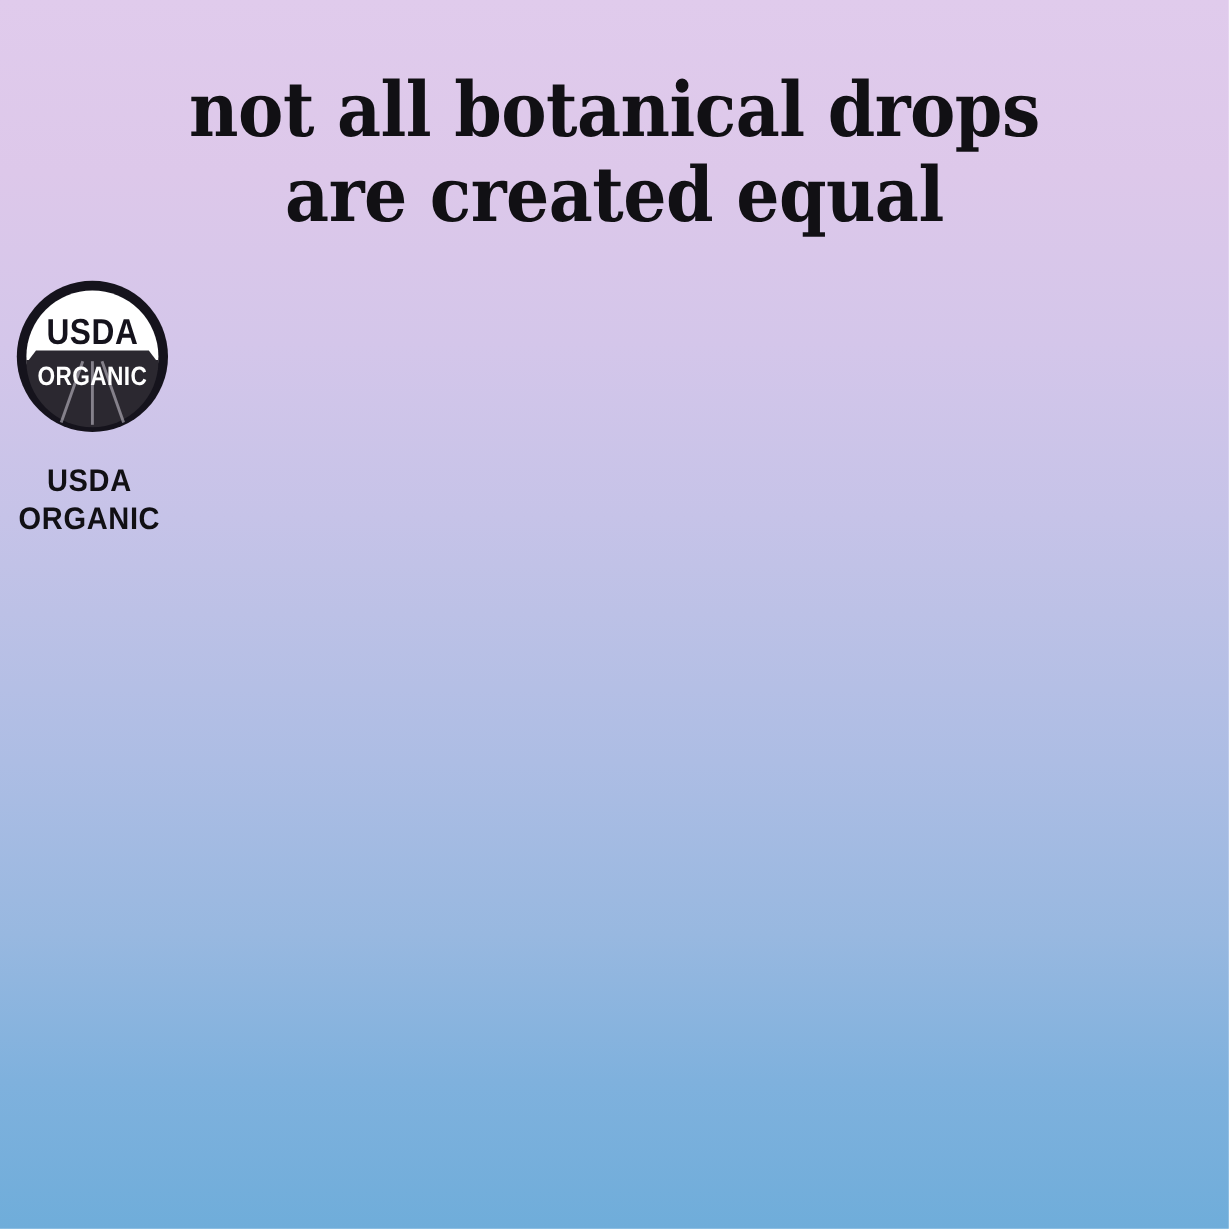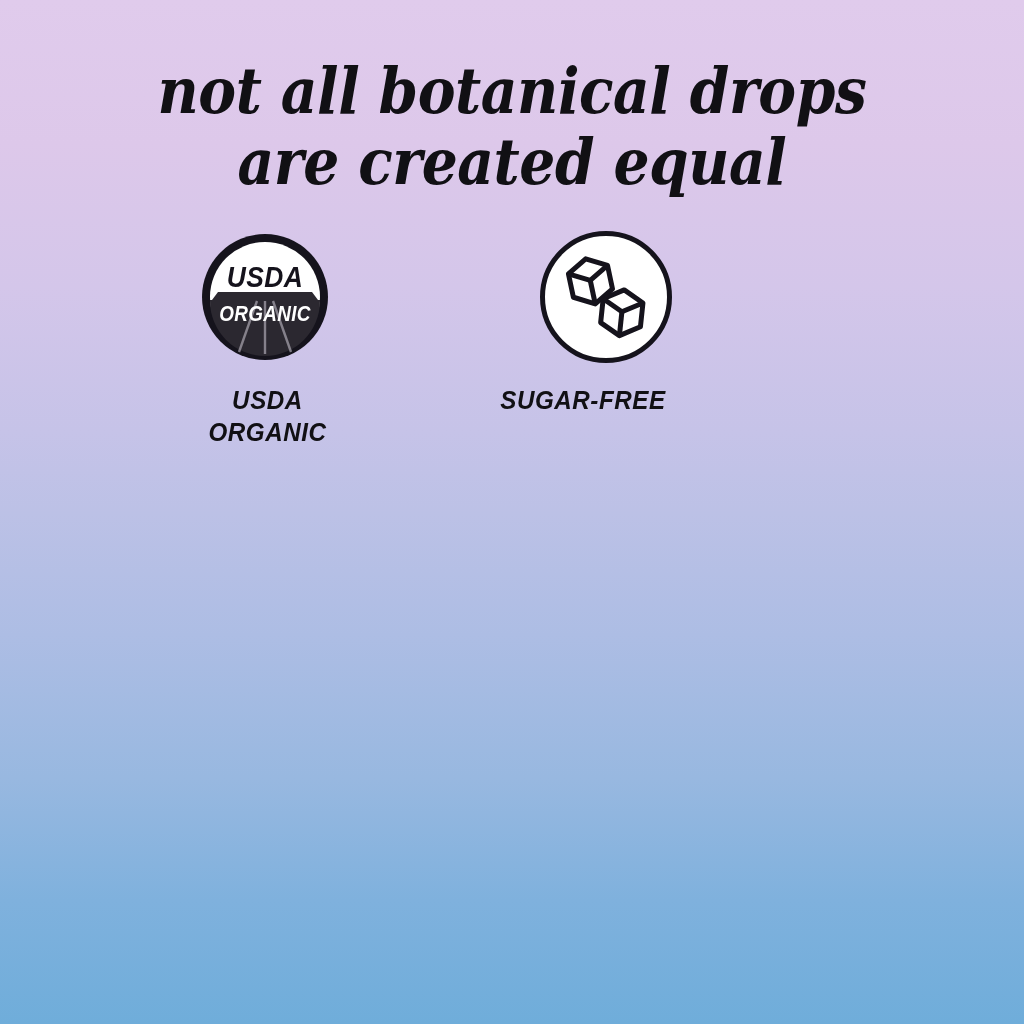--- a/index.html
+++ b/index.html
@@ -26,21 +26,20 @@
     position:relative;
   }
 
   .sheet {
     width:1024px;
     height:1024px;
     position:relative;
     display:flex;
     flex-direction:column;
     align-items:center;
-    font-style:italic;
   }
 
   
   .headline {
     margin-top:56px;
     width:900px;
     text-align:center;
     color:#111014;
     font-family:"DejaVu Serif", serif;
     font-weight:700;
@@ -60,21 +59,21 @@
     grid-template-columns:repeat(3, 1fr);
     grid-template-rows:auto auto;
     row-gap:56px;
     justify-items:center;
   }
 
   .badge {
     width:320px;
     display:flex;
     flex-direction:column;
-    align-items:flex-end;
+    align-items:flex-start;
   }
 
   .disc {
     width:132px;
     height:132px;
     border-radius:50%;
     background:#ffffff;
     border:5px solid #15131c;
     display:flex;
     align-items:center;
@@ -127,38 +126,19 @@
           <text x="66" y="56" text-anchor="middle" font-family="Liberation Sans, sans-serif" font-size="30" font-weight="700" fill="#15131c" transform="scale(0.88,1)" transform-origin="66 56" letter-spacing="0.5">USDA</text>
           <text x="66" y="90" text-anchor="middle" font-family="Liberation Sans, sans-serif" font-size="22" font-weight="700" fill="#ffffff" transform="scale(0.86,1)" transform-origin="66 90" letter-spacing="0.4">ORGANIC</text>
         </svg>
       </div>
       <div class="caption">
         <span class="cl">USDA</span>
         <span class="cl">ORGANIC</span>
       </div>
     </div>
 
-    <div class="badge">
-      <div class="disc">
-        <svg width="100" height="100" viewBox="0 0 100 100" fill="none" stroke="#15131c" stroke-width="5" stroke-linejoin="round">
-          <g transform="translate(10,6) rotate(-12 26 26)">
-            <path d="M4,16 L24,5 L44,16 L44,40 L24,51 L4,40 Z"></path>
-            <path d="M4,16 L24,27 L44,16"></path>
-            <path d="M24,27 L24,51"></path>
-          </g>
-          <g transform="translate(44,40) rotate(6 24 24)">
-            <path d="M2,14 L22,3 L42,14 L42,38 L22,49 L2,38 Z"></path>
-            <path d="M2,14 L22,25 L42,14"></path>
-            <path d="M22,25 L22,49"></path>
-          </g>
-        </svg>
-      </div>
-      <div class="caption">
-        <span class="cl">SUGAR-FREE</span>
-      </div>
-    </div>
 
 
 
 
 
   </div>
 </div>
 
 </body></html>

